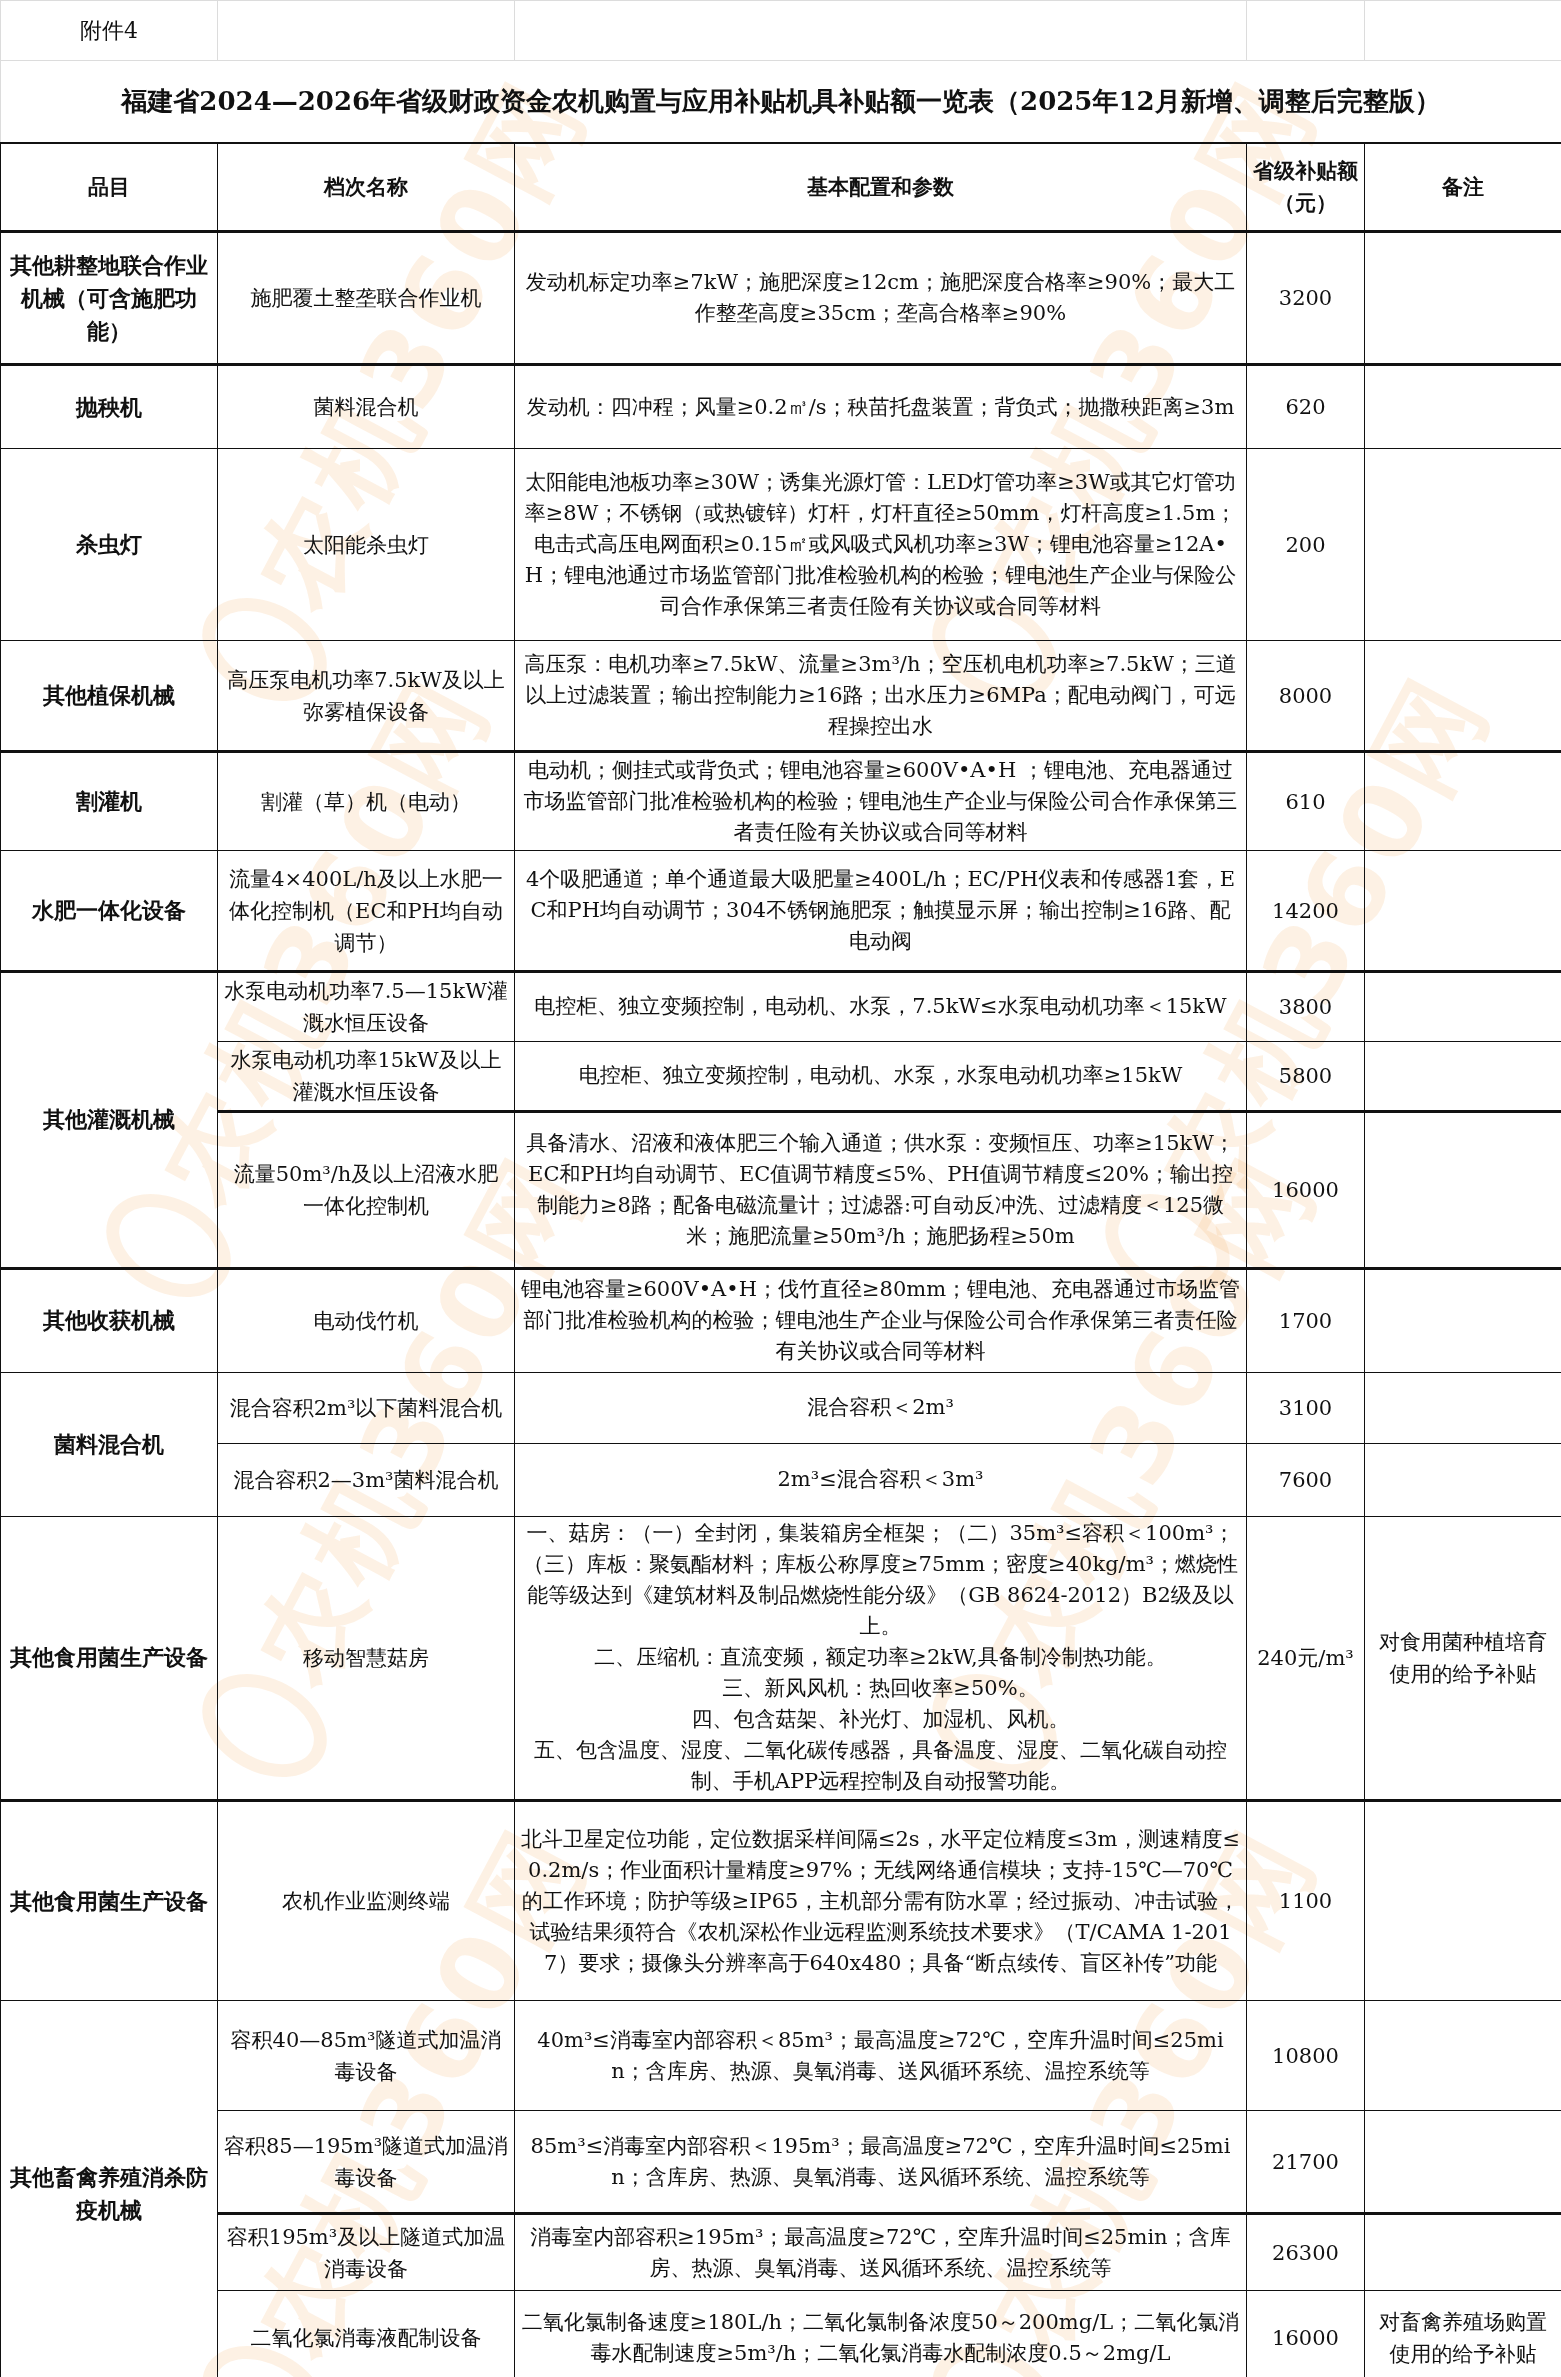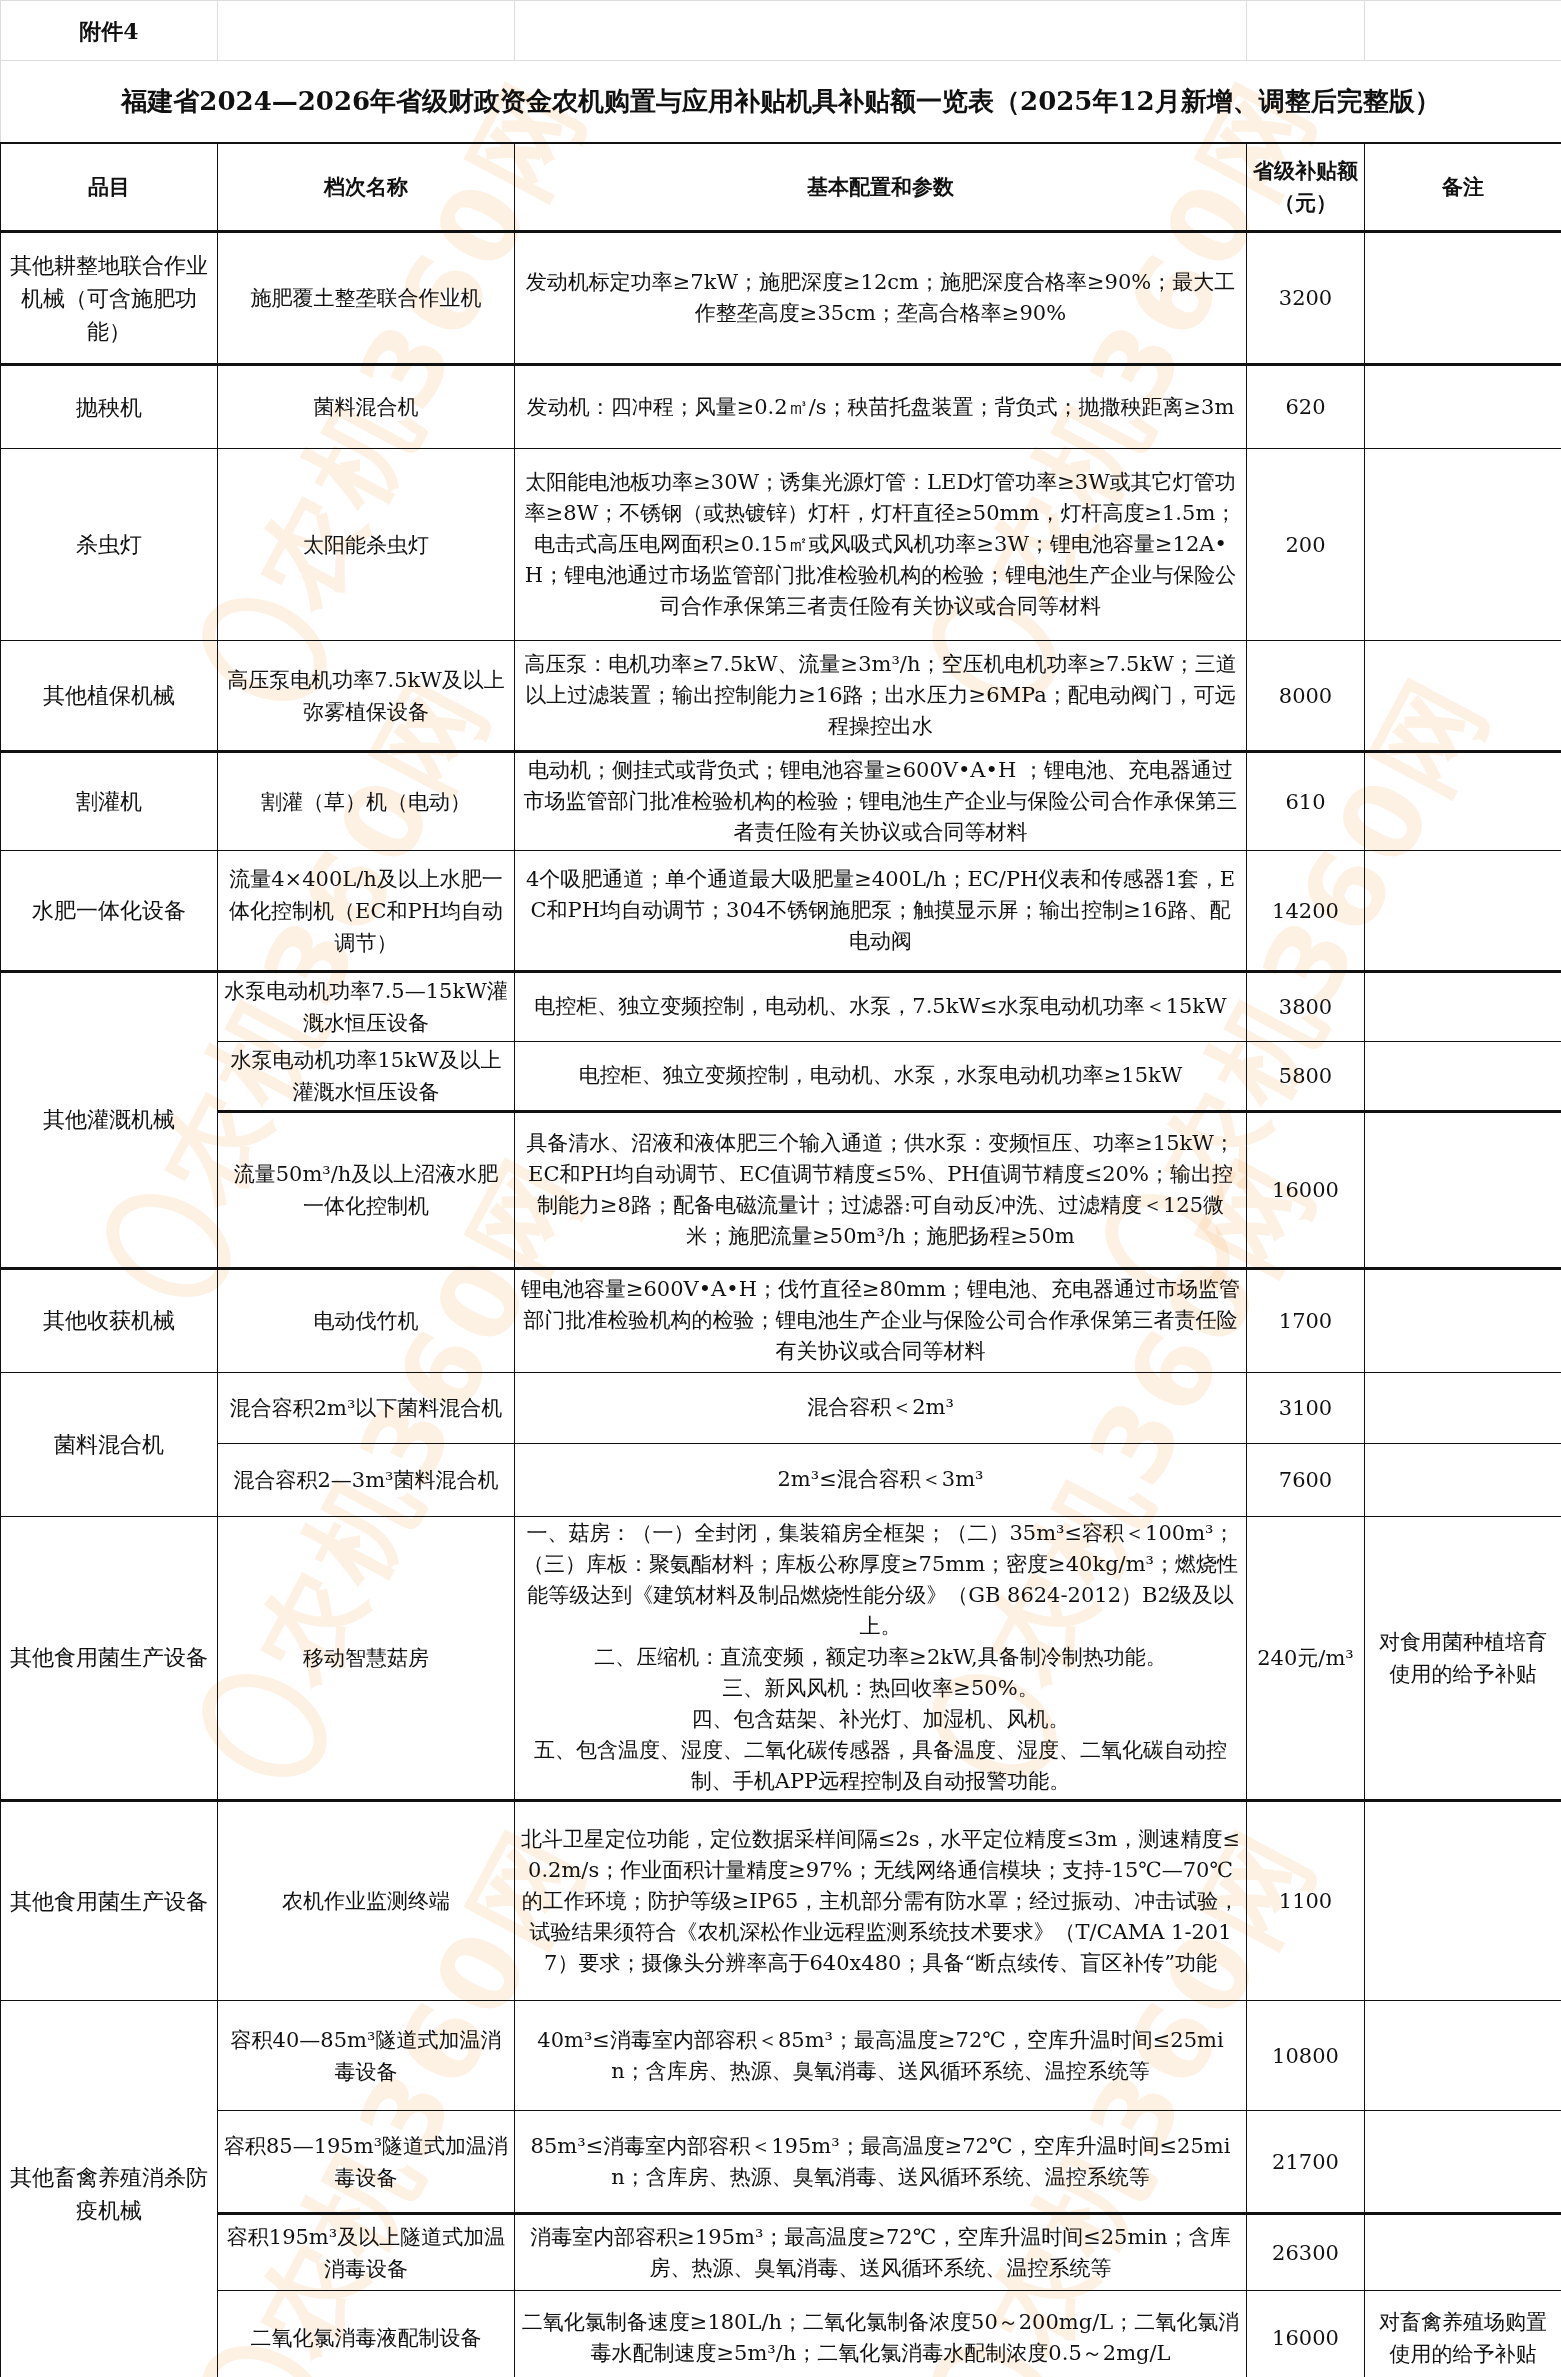--- a/index.html
+++ b/index.html
@@ -22,24 +22,24 @@
     position: absolute; left: 0; top: 0; z-index: 1;
     border-collapse: collapse; table-layout: fixed; width: 1561px;
   }
   table.sheet td {
     padding: 1.9px 5.8px; text-align: center; vertical-align: middle;
     font-size: 21px; line-height: 32px; word-break: break-all;
     background: transparent;
   }
   .grid td { border: 1.9px solid #111; }
   .gridless td { border: 1px solid #dcdcdc; }
-  .annex-cell { text-align: right; font-size: 22px !important; font-weight: bold; padding-left: 5.8px !important; }
+  .annex-cell { text-align: right; font-size: 22px !important; font-weight: normal; padding-left: 5.8px !important; }
   .title-cell { font-size: 26px !important; font-weight: bold; letter-spacing: 0px; border: 1px solid #dcdcdc !important; }
   .hdr td { font-weight: bold; font-size: 21px; }
-  .cat { font-weight: normal; font-size: 22px !important; line-height: 33px !important; }
+  .cat { font-weight: bold; font-size: 22px !important; line-height: 33px !important; }
   .spec { line-height: 31px !important; margin-left: 35px; }
   .spec-left { text-align: right; }
   .thick-top td { border-top: 3.8px solid #111 !important; }
   .title-row td { border-bottom: 2.9px solid #111 !important; }
 </style>
 </head>
 <body>
 
 <div class="watermark-layer">
   <div class="wm" style="left:58px; top:317px;"><span class="ring"></span><span>农机360网</span></div>

